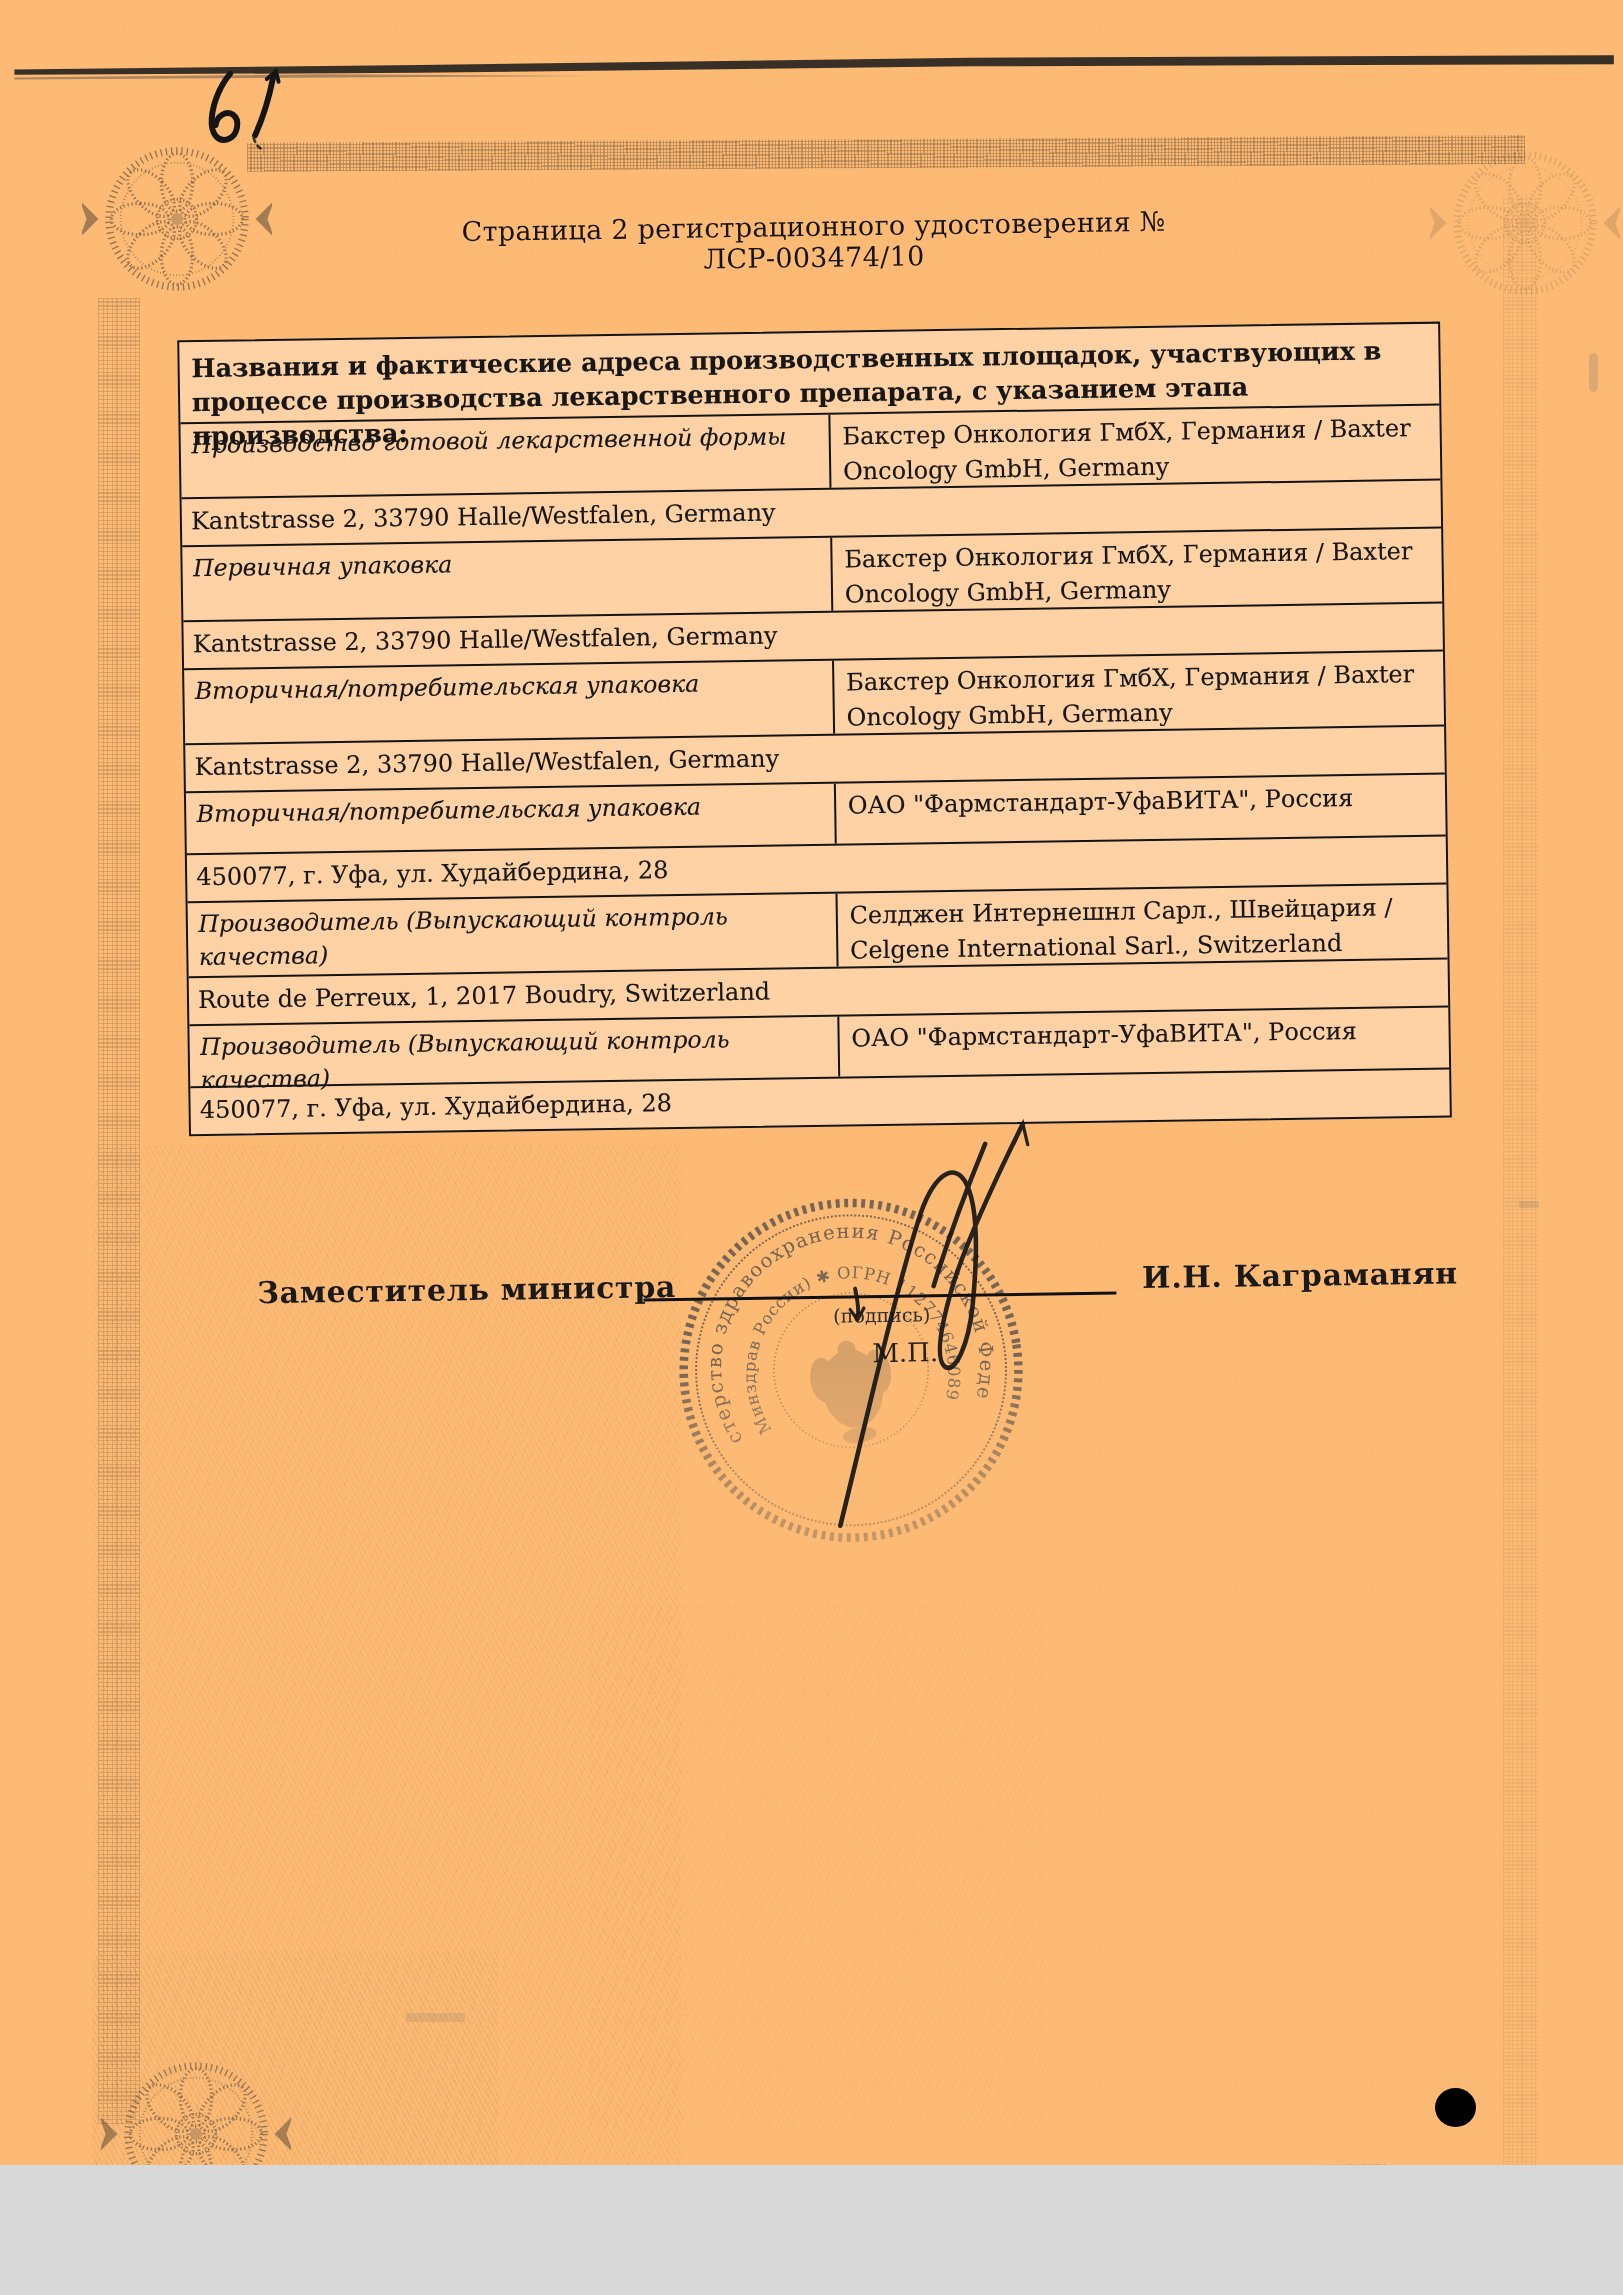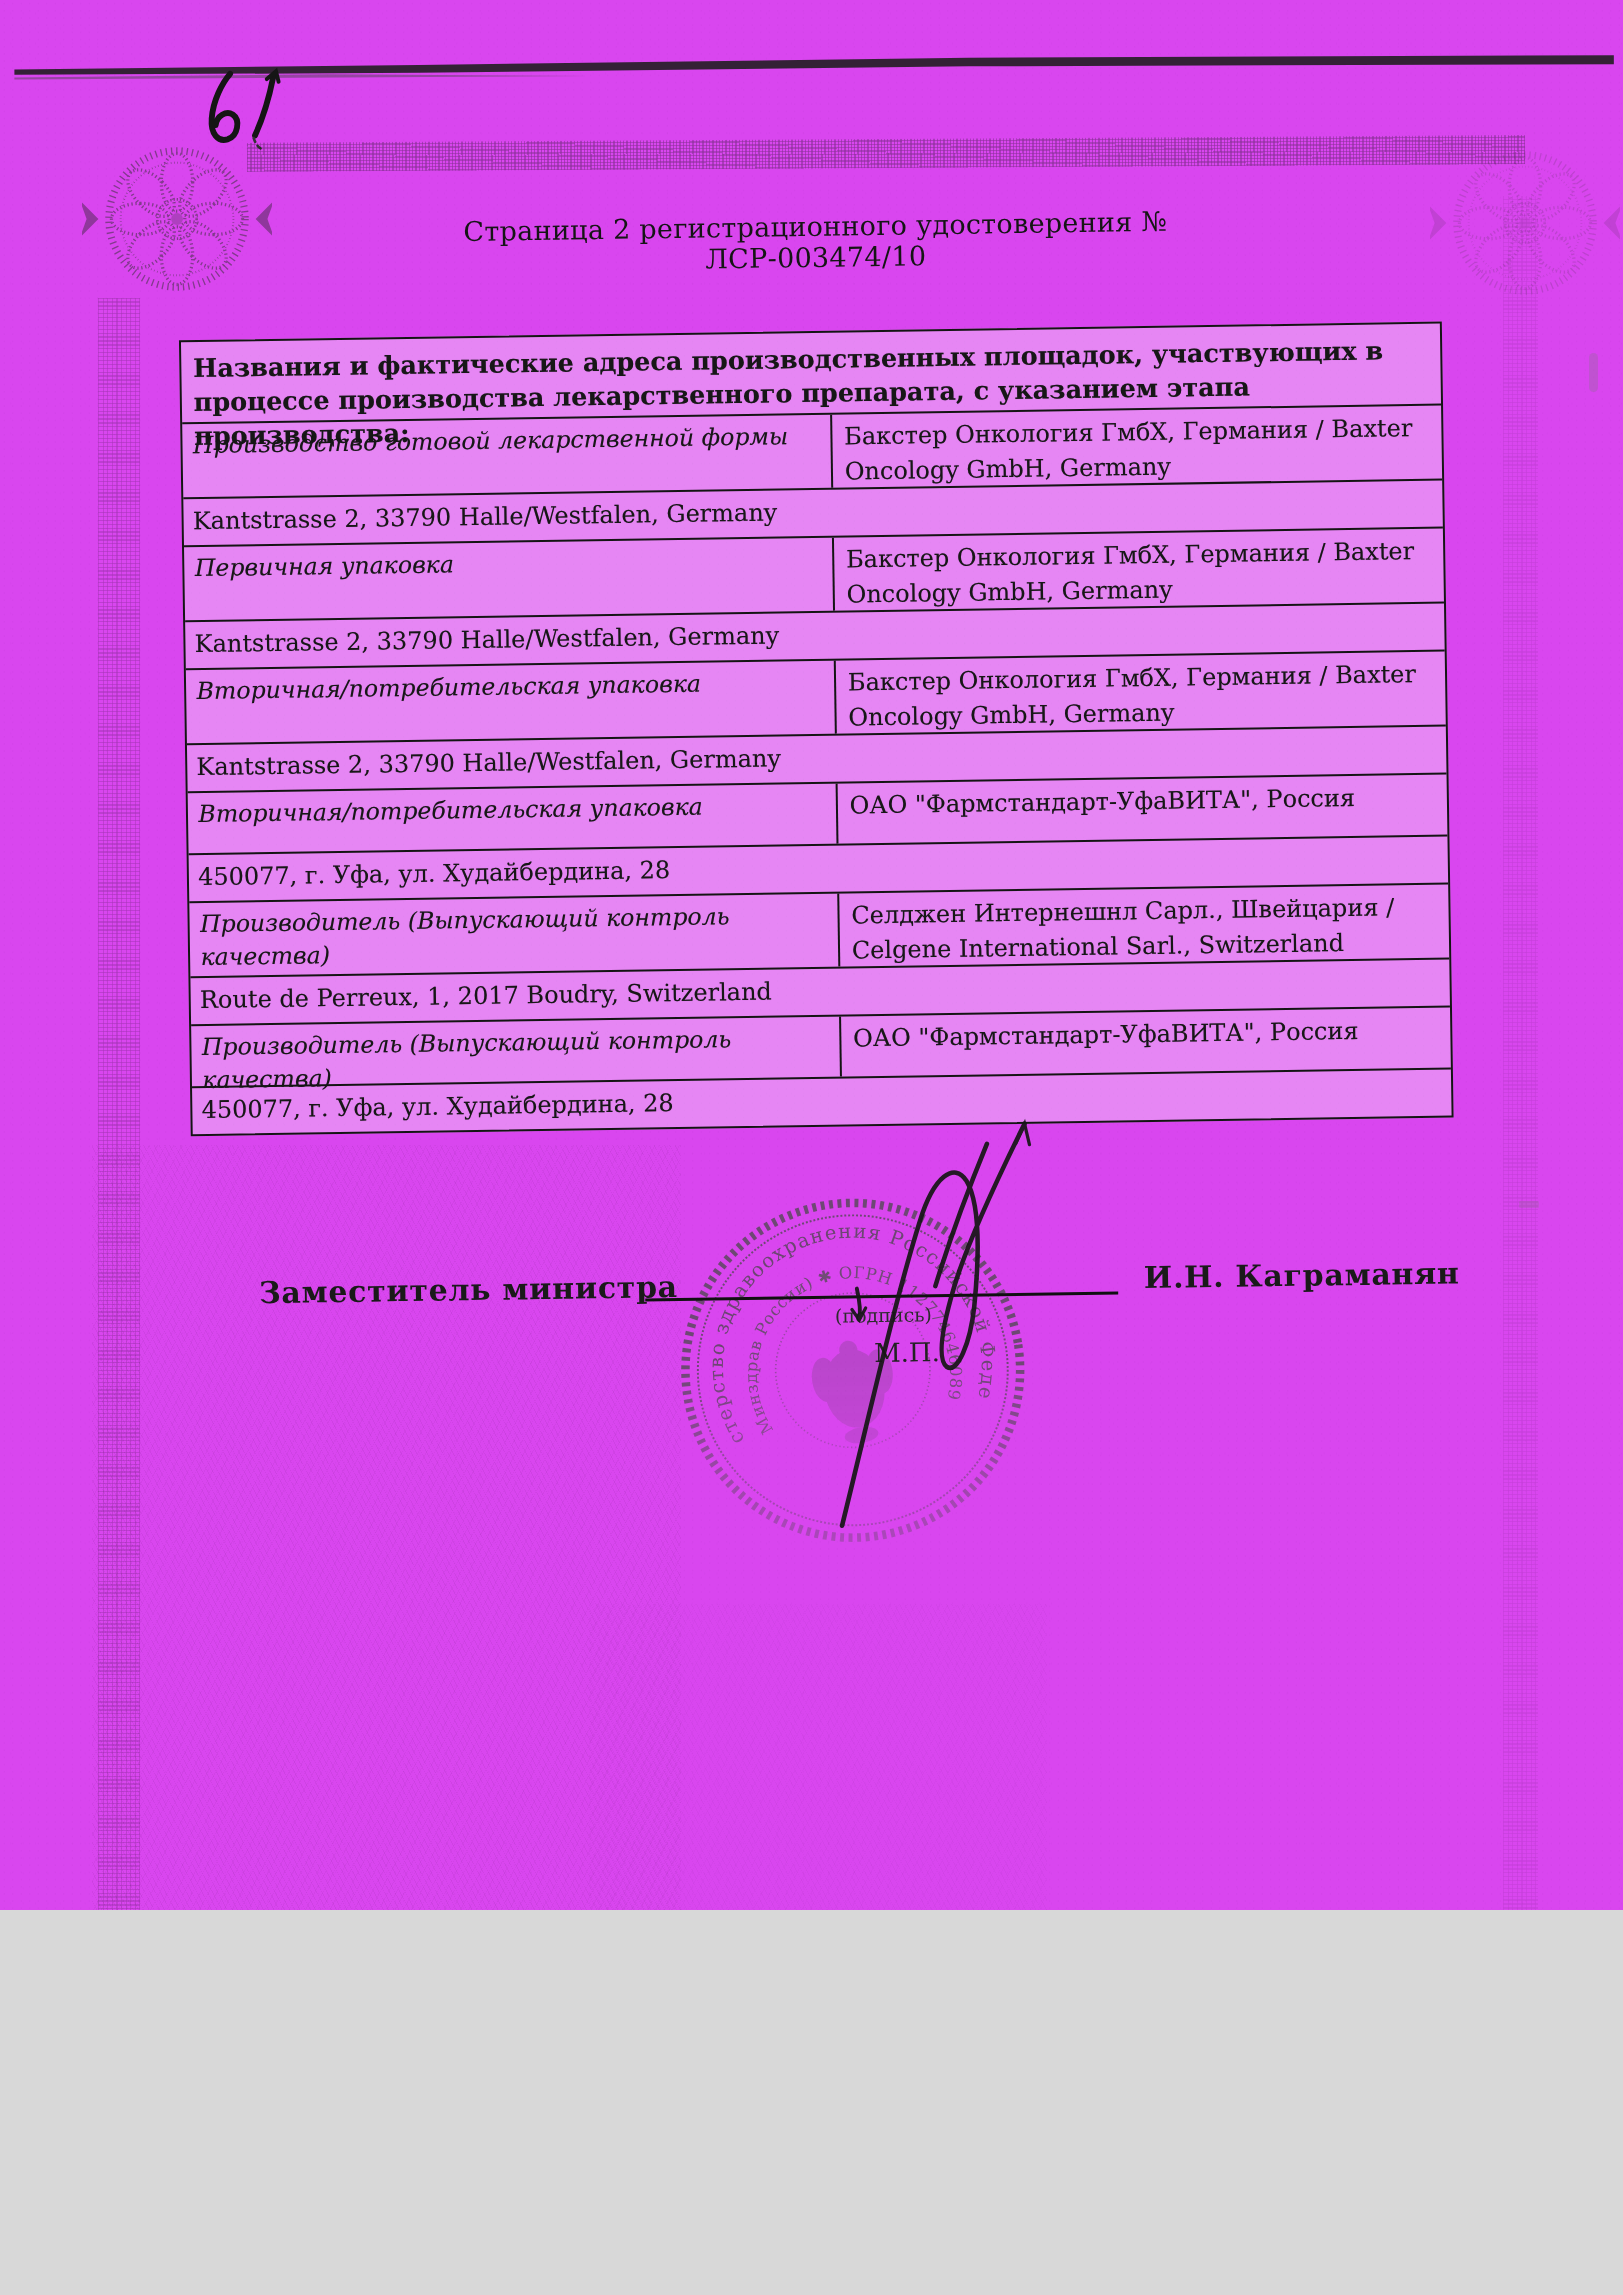--- a/index.html
+++ b/index.html
@@ -1,16 +1,16 @@
 <!DOCTYPE html>
 <html style="font-size:10.5px"><head>
 <meta charset="utf-8">
 <style>
   html,body{margin:0;padding:0;background:#d8d8d8;}
-  .page{position:relative;width:1623px;height:1910px;background:#d946ef;overflow:hidden;
+  .page{position:relative;width:1623px;height:2165px;background:#fdba74;overflow:hidden;
         font-family:"DejaVu Serif","Liberation Serif",serif;color:#1a1a1a;}
   
   .page::after{content:"";position:absolute;inset:0;pointer-events:none;
     background-image:radial-gradient(rgba(0,0,0,.05) 0.7px,transparent 0.9px),
                      radial-gradient(rgba(0,0,0,.035) 0.7px,transparent 1px);
     background-size:8.5px 7.2px,12.4px 15px;background-position:0 0,4.6px 5.9px;opacity:.55;}
   .deco{position:absolute;inset:0;z-index:1;}
   .doc{position:absolute;inset:0;z-index:5;transform:rotate(-0.85deg);transform-origin:50% 46%;}
 
   

